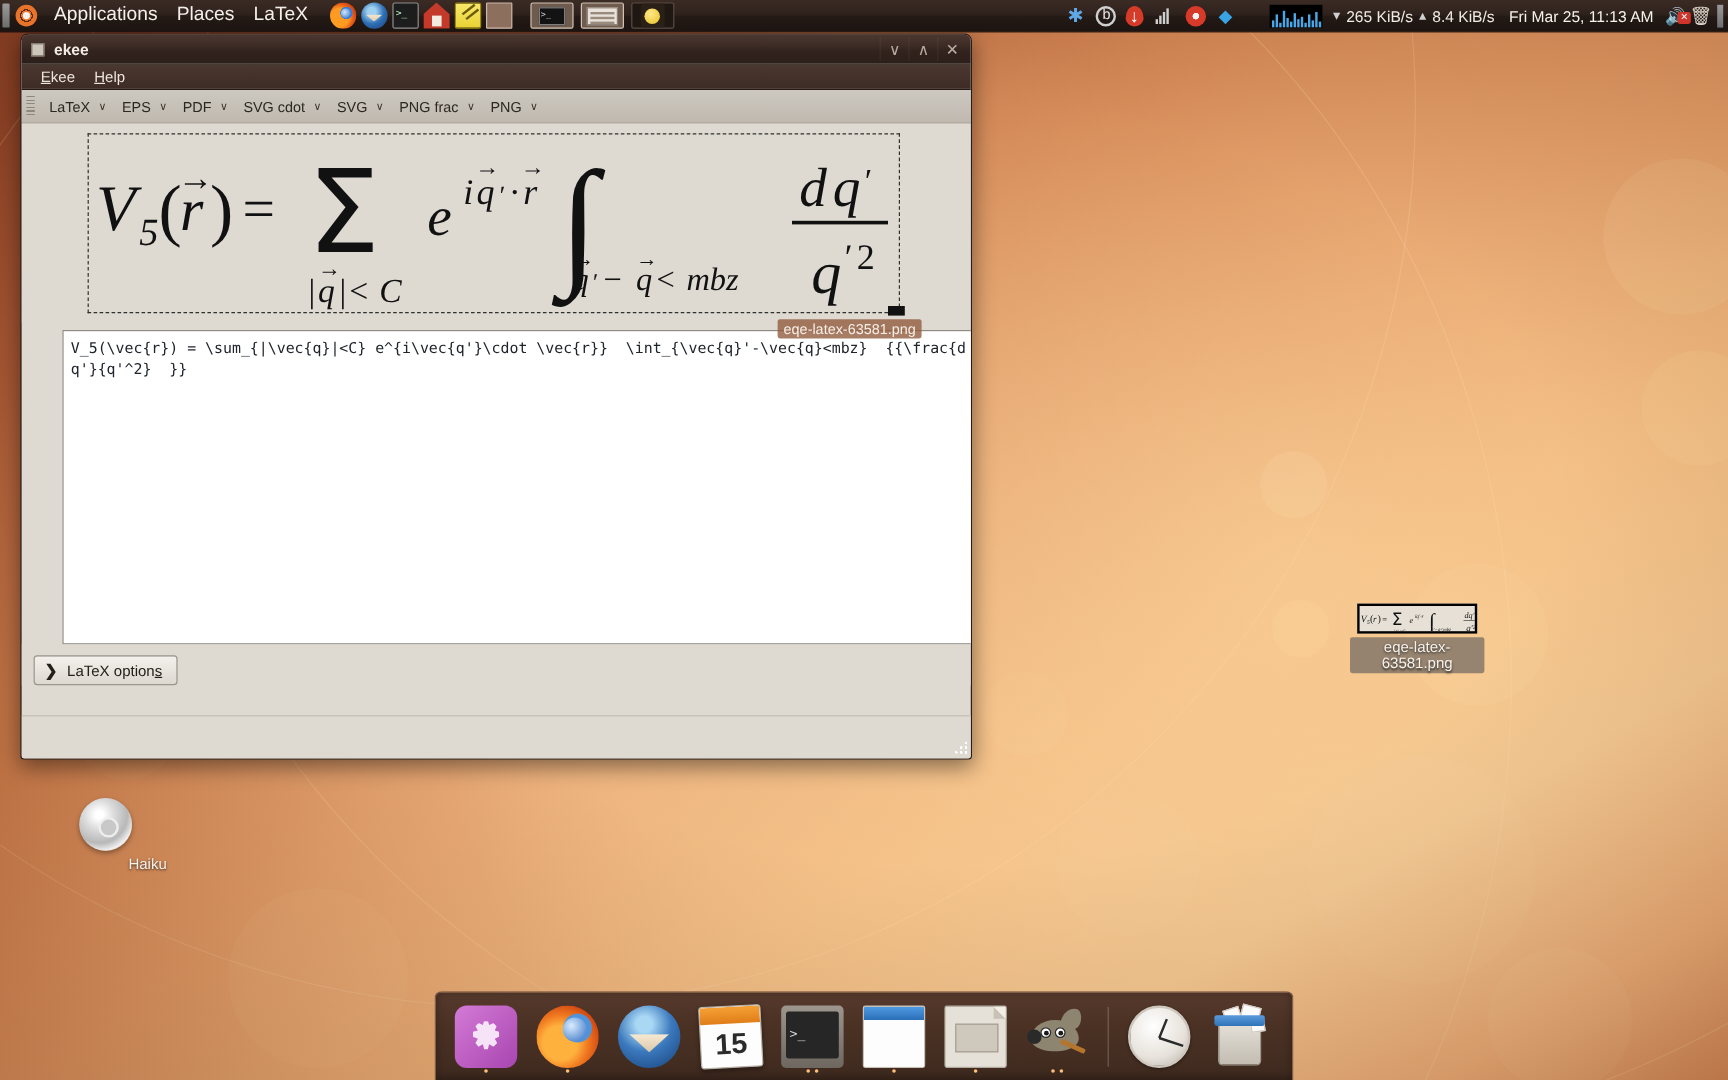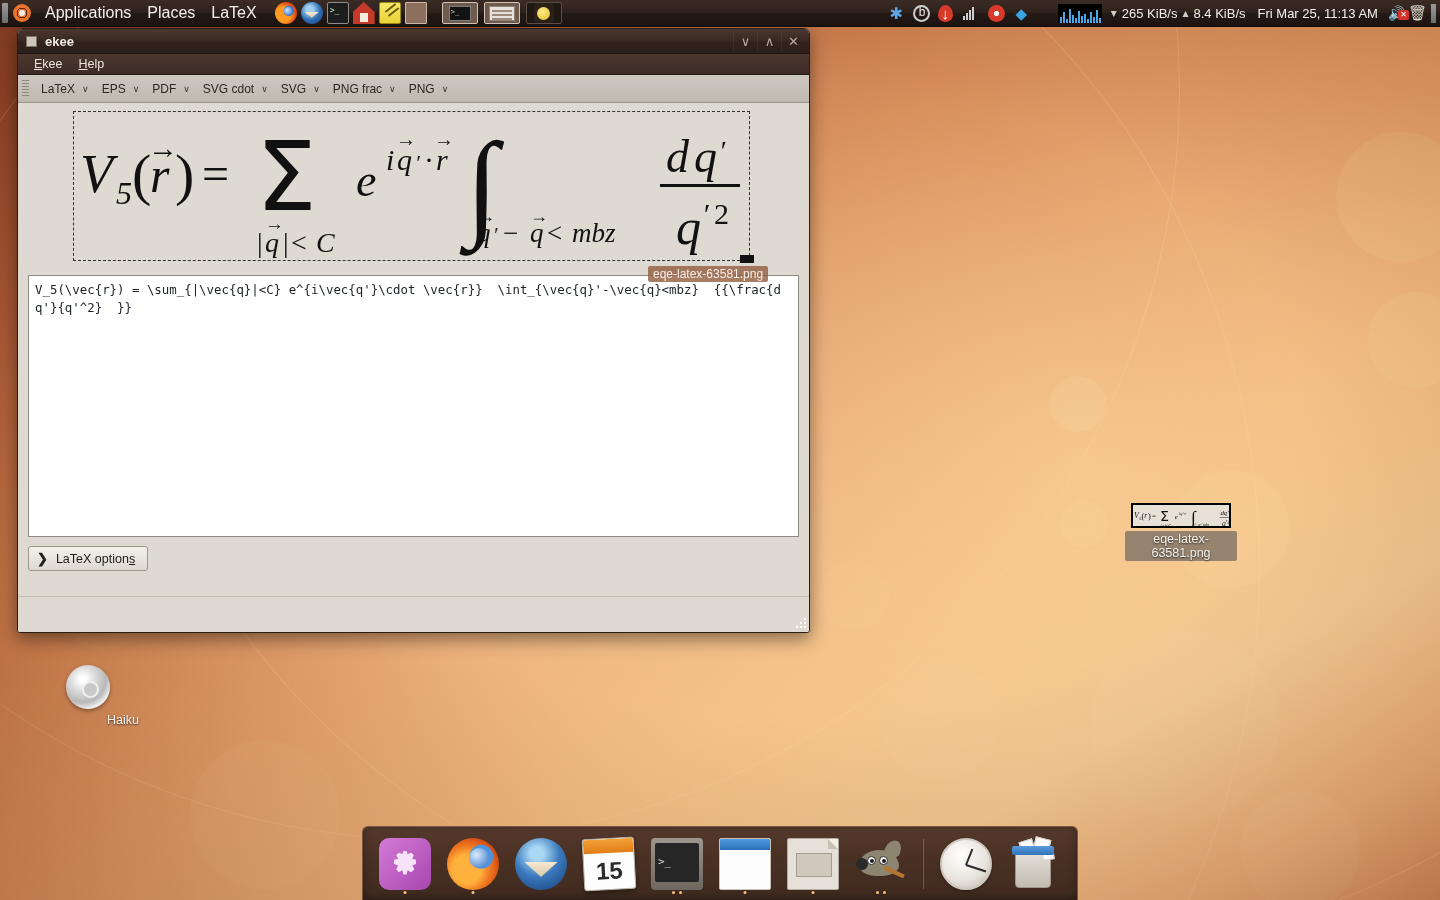--- a/index.html
+++ b/index.html
@@ -170,21 +170,21 @@
     border:1px dashed #30302c;
   }
   #formula-svg{position:absolute;left:0;top:0;}
   #drag-label{
     position:absolute;left:648px;top:266px;z-index:46;
     background:rgba(146,92,63,0.80);color:#f6efe8;font-size:12px;
     padding:1px 5px;border-radius:2px;white-space:nowrap;
   }
   #drag-cursor{position:absolute;left:740px;top:255px;z-index:47;}
 
-  #source-wrap{padding:6px 10px 0 10px;background:#dedad2;}
+  #source-wrap{padding:6px 10px 0 10px;background:#dedad2;margin-left:24px;}
   #source-area{
     width:771px;height:262px;background:#ffffff;border:1px solid #8f8a82;
     padding:5px 6px;overflow:hidden;
     font-family:"DejaVu Sans Mono", monospace;font-size:12.4px;line-height:18px;
     color:#20252c;white-space:pre-wrap;word-break:break-all;
   }
   #options-row{padding:9px 0 0 10px;background:#dedad2;}
   #show-options{
     display:inline-flex;align-items:center;gap:8px;
     background:linear-gradient(180deg,#f4f1ec,#ddd8d0);

